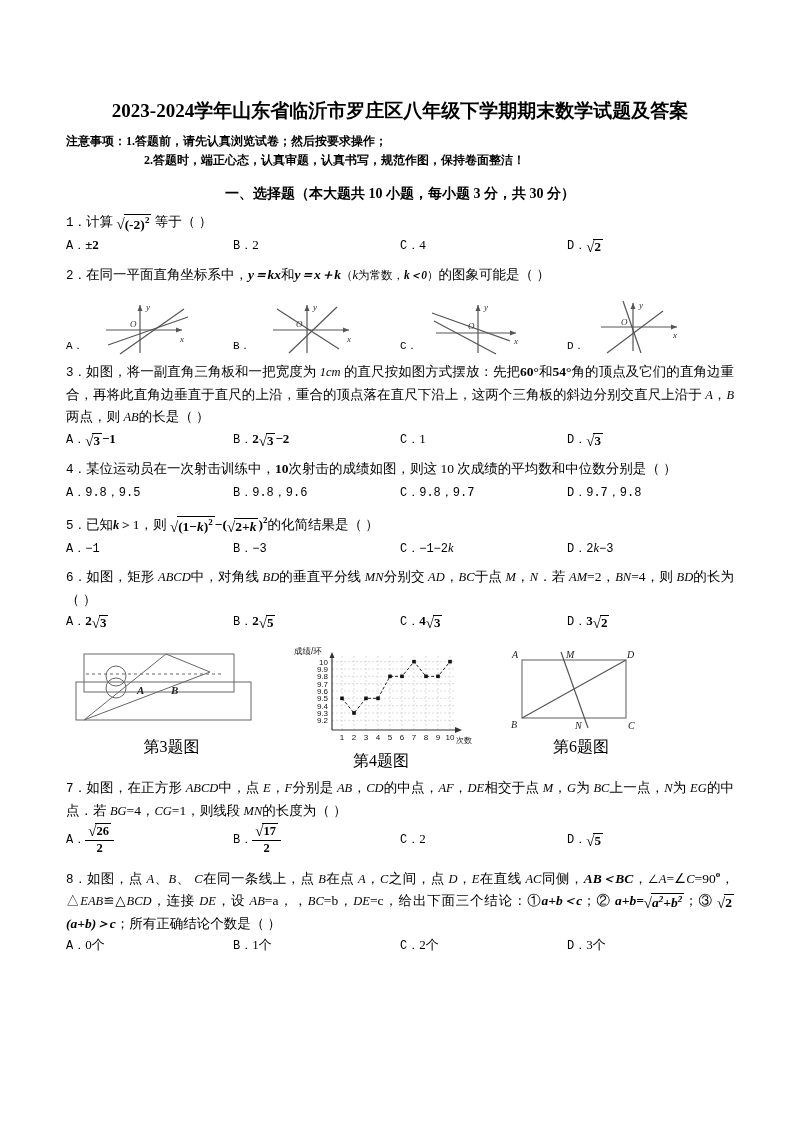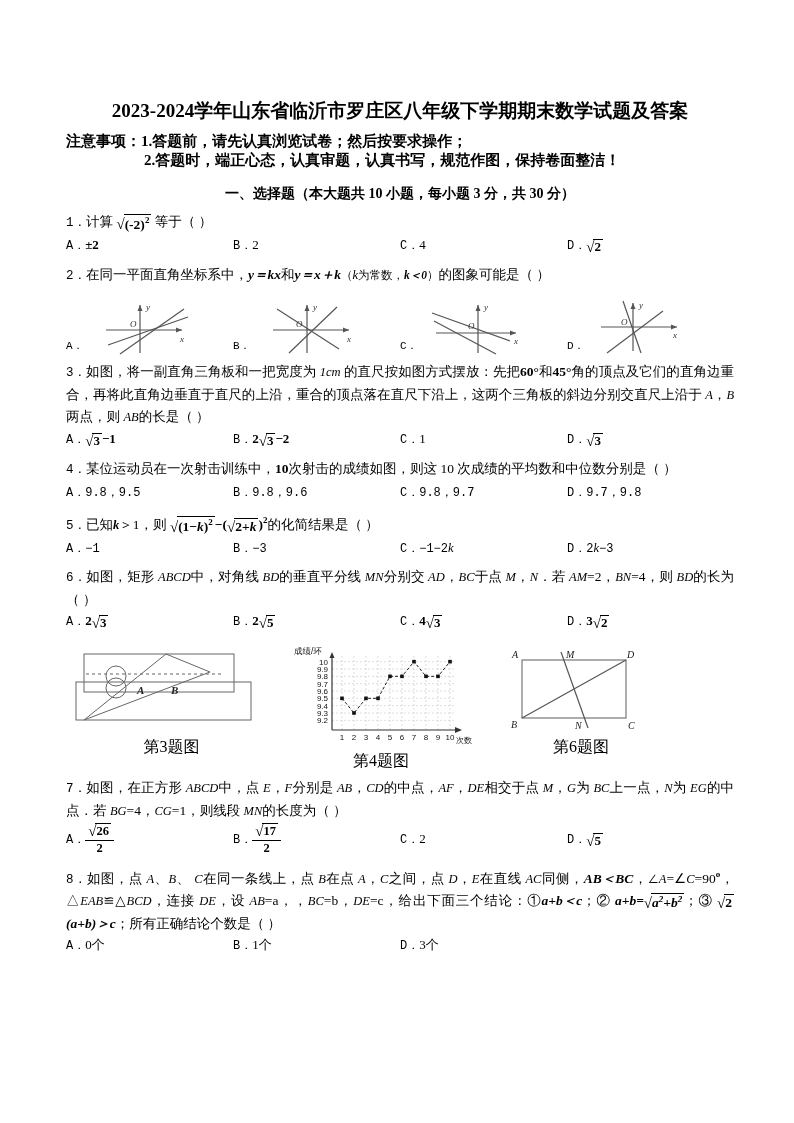--- a/index.html
+++ b/index.html
@@ -16,21 +16,21 @@
   .doc-title {
     font-family:"Liberation Serif", serif;
     font-weight:bold;
     font-size:19px;
     line-height:30px;
     text-align:justify;
     text-align-last:center;
     letter-spacing:0px;
     margin:0 0 4px 0;
   }
-  .notice { font-weight:bold; font-size:15px; line-height:19px; margin-top:6px; }
+  .notice { font-weight:bold; font-size:12px; line-height:19px; margin-top:6px; }
   .notice .l2 { display:block; padding-left:78px; }
 
   .section-title { font-weight:bold; font-size:14px; line-height:22px; margin-top:13px;text-align:center; }
 
   .q { font-size:13.5px; line-height:21px; margin-top:6px; text-align:justify; }
   .q .idx { font-family:"Liberation Mono", monospace; font-size:12.5px; }
   .opts { display:flex; font-size:13px; line-height:22px; margin-top:0px; }
   .opts > div { width:25%; }
   .opt-l { font-family:"Liberation Mono", monospace; font-size:12px; }
   .mi { font-style:italic; font-family:"Liberation Serif", serif; font-size:12.5px; }
@@ -161,21 +161,21 @@
         <polygon points="92,30 86,27.5 86,32.5" fill="#555"></polygon>
         <polygon points="48,6 45.5,12 50.5,12" fill="#555"></polygon>
         <text x="36" y="28" font-size="9" font-style="italic" fill="#333" font-family="Liberation Serif, serif">O</text>
         <text x="88" y="41" font-size="9" font-style="italic" fill="#333" font-family="Liberation Serif, serif">x</text>
         <text x="54" y="11" font-size="9" font-style="italic" fill="#333" font-family="Liberation Serif, serif">y</text>
       </svg>
     </div>
   </div>
 
   <div class="q">
-    <span class="idx">3．</span>如图，将一副直角三角板和一把宽度为 <span class="mi">1cm</span> 的直尺按如图方式摆放：先把<b>60°</b>和<b>45°</b>角的顶点及它们的直角边重合，再将此直角边垂直于直尺的上沿，重合的顶点落在直尺下沿上，这两个三角板的斜边分别交直尺上沿于 <i class="mi">A</i>，<i class="mi">B</i>两点，则 <i class="mi">AB</i>的长是（        ）
+    <span class="idx">3．</span>如图，将一副直角三角板和一把宽度为 <span class="mi">1cm</span> 的直尺按如图方式摆放：先把<b>60°</b>和<b>54°</b>角的顶点及它们的直角边重合，再将此直角边垂直于直尺的上沿，重合的顶点落在直尺下沿上，这两个三角板的斜边分别交直尺上沿于 <i class="mi">A</i>，<i class="mi">B</i>两点，则 <i class="mi">AB</i>的长是（        ）
   </div>
   <div class="opts">
     <div><span class="opt-l">A．</span><span class="rad"><span class="sign">√</span><span class="body"><b>3</b></span></span><b>−1</b></div>
     <div><span class="opt-l">B．</span><b>2</b><span class="rad"><span class="sign">√</span><span class="body"><b>3</b></span></span><b>−2</b></div>
     <div><span class="opt-l">C．</span><span>1</span></div>
     <div><span class="opt-l">D．</span><span class="rad"><span class="sign">√</span><span class="body"><b>3</b></span></span></div>
   </div>
 
   <div class="q">
     <span class="idx">4．</span>某位运动员在一次射击训练中，<b>10</b>次射击的成绩如图，则这 10 次成绩的平均数和中位数分别是（        ）
@@ -321,17 +321,18 @@
     <div><span class="opt-l">D．</span><span class="rad"><span class="sign">√</span><span class="body"><b>5</b></span></span></div>
   </div>
 
   <div class="q">
     <span class="idx">8．</span>如图，点 <i class="mi">A</i>、<i class="mi">B</i>、 <i class="mi">C</i>在同一条线上，点 <i class="mi">B</i>在点 <i class="mi">A</i>，<i class="mi">C</i>之间，点 <i class="mi">D</i>，<i class="mi">E</i>在直线 <i class="mi">AC</i>同侧，<b class="bi">AB＜BC</b>，∠<i class="mi">A</i>=∠<i class="mi">C</i>=90<sup class="p">o</sup>，△<i class="mi">EAB</i>≌△<i class="mi">BCD</i>，连接 <i class="mi">DE</i>，设 <i class="mi">AB</i>=a，，<i class="mi">BC</i>=b，<i class="mi">DE</i>=c，给出下面三个结论：①<b class="bi">a+b＜c</b>；②
     <b class="bi">a+b=</b><span class="rad"><span class="sign">√</span><span class="body"><b class="bi">a<sup class="p">2</sup>+b<sup class="p">2</sup></b></span></span>；③ <span class="rad"><span class="sign">√</span><span class="body"><b>2</b></span></span><b class="bi">(a+b)＞c</b>；所有正确结论个数是（        ）
   </div>
   <div class="opts">
     <div><span class="opt-l">A．</span><span>0个</span></div>
     <div><span class="opt-l">B．</span><span>1个</span></div>
+    <div><span class="opt-l">C．</span><span>2个</span></div>
     <div><span class="opt-l">D．</span><span>3个</span></div>
   </div>
 
 </div>
 </div>
 
 </body></html>

